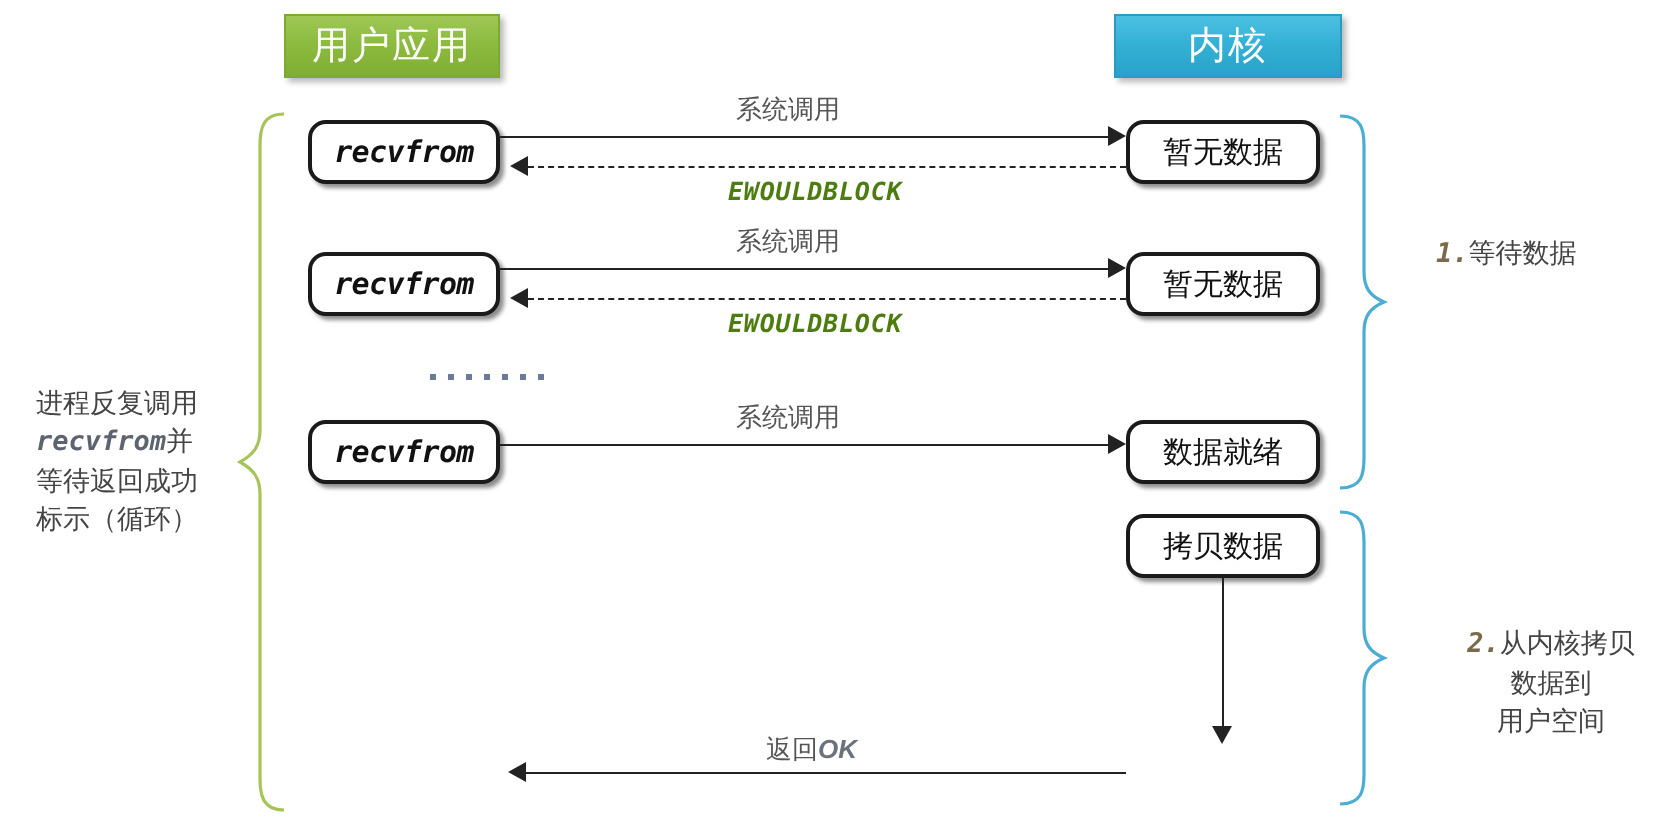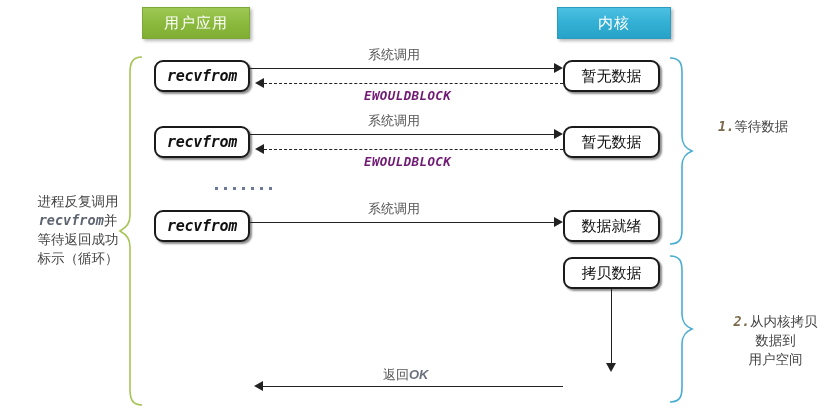--- a/index.html
+++ b/index.html
@@ -7,21 +7,21 @@
     width:839px;height:417px;background:#ffffff;
     font-family:"Liberation Sans","DejaVu Sans",sans-serif;
     overflow:hidden;
   }
   #stage{position:relative;width:839px;height:417px;}
 
   
   .col-head{
     position:absolute;height:30px;
     display:flex;align-items:center;justify-content:center;
-    color:#ffffff;font-size:15px;letter-spacing:1px;
+    color:#ffffff;font-size:19px;letter-spacing:1px;
     box-shadow:2px 2px 3px rgba(0,0,0,.28);
   }
   .col-head.user{
     left:142px;top:7px;width:106px;
     background:linear-gradient(to bottom,#9fc855 0%,#8cbb40 45%,#7fae33 100%);
     border:1px solid #7da836;
   }
   .col-head.kernel{
     left:557px;top:7px;width:112px;
     background:linear-gradient(to bottom,#4cc0e2 0%,#35b1d6 45%,#27a3c9 100%);
@@ -65,21 +65,21 @@
     border-left:5px solid transparent;border-right:5px solid transparent;
     border-top:9px solid #222;
   }
 
   
   .edge-label{
     position:absolute;font-size:13px;color:#555;white-space:nowrap;
   }
   .edge-label.code{
     font-family:"DejaVu Sans Mono","Liberation Mono",monospace;
-    font-style:italic;font-weight:bold;color:#701a75;font-size:12.5px;
+    font-style:italic;font-weight:bold;color:#4d7c0f;font-size:12.5px;
     letter-spacing:.4px;
   }
   .edge-label .ok{
     font-family:Liberation Sans, sans-serif;
     font-style:italic;font-weight:bold;color:#6b727e;
   }
 
   
   .ellipsis{
     position:absolute;display:flex;gap:6px;align-items:center;
@@ -93,21 +93,21 @@
     position:absolute;font-size:13.5px;color:#444;line-height:19px;
   }
   .anno .num{
     font-family:"DejaVu Sans Mono","Liberation Mono",monospace;
     font-style:italic;font-weight:bold;color:#7a6a4a;
   }
   .anno .mono{
     font-family:"DejaVu Sans Mono","Liberation Mono",monospace;
     font-style:italic;font-weight:bold;color:#5d6470;
   }
-  .anno.left{left:18px;top:192px;width:120px;text-align:center;}
+  .anno.left{left:18px;top:192px;width:120px;text-align:left;}
   .anno.r1{left:718px;top:117px;width:110px;}
   .anno.r2{left:718px;top:312px;width:115px;text-align:center;}
 
   
   .brace{position:absolute;}
 </style>
 </head>
 <body>
 
 <div id="stage">

